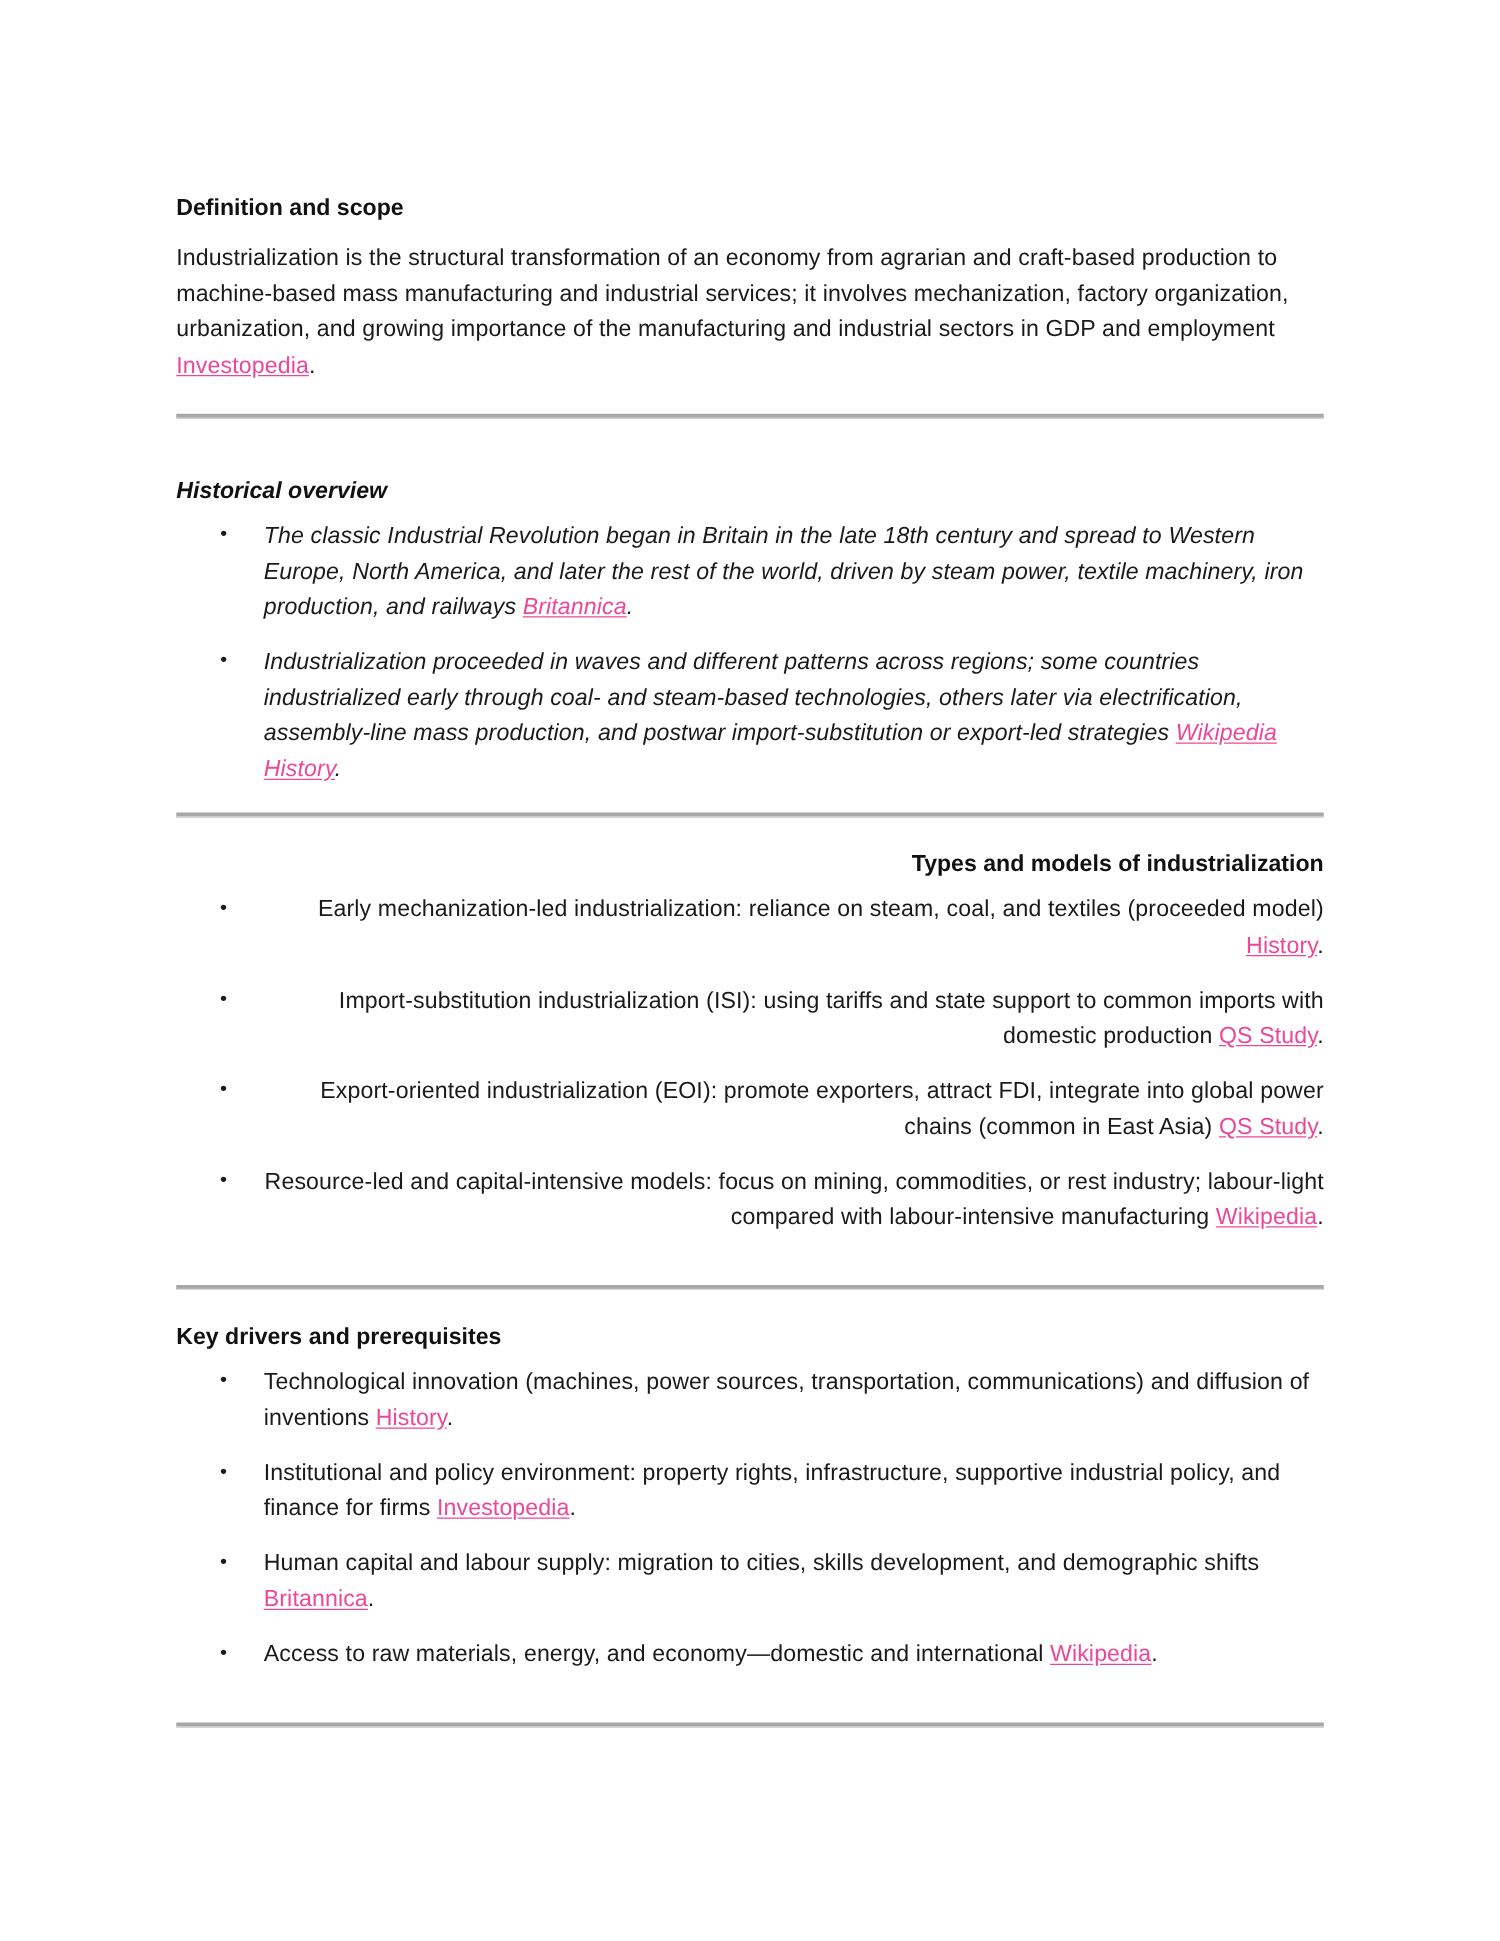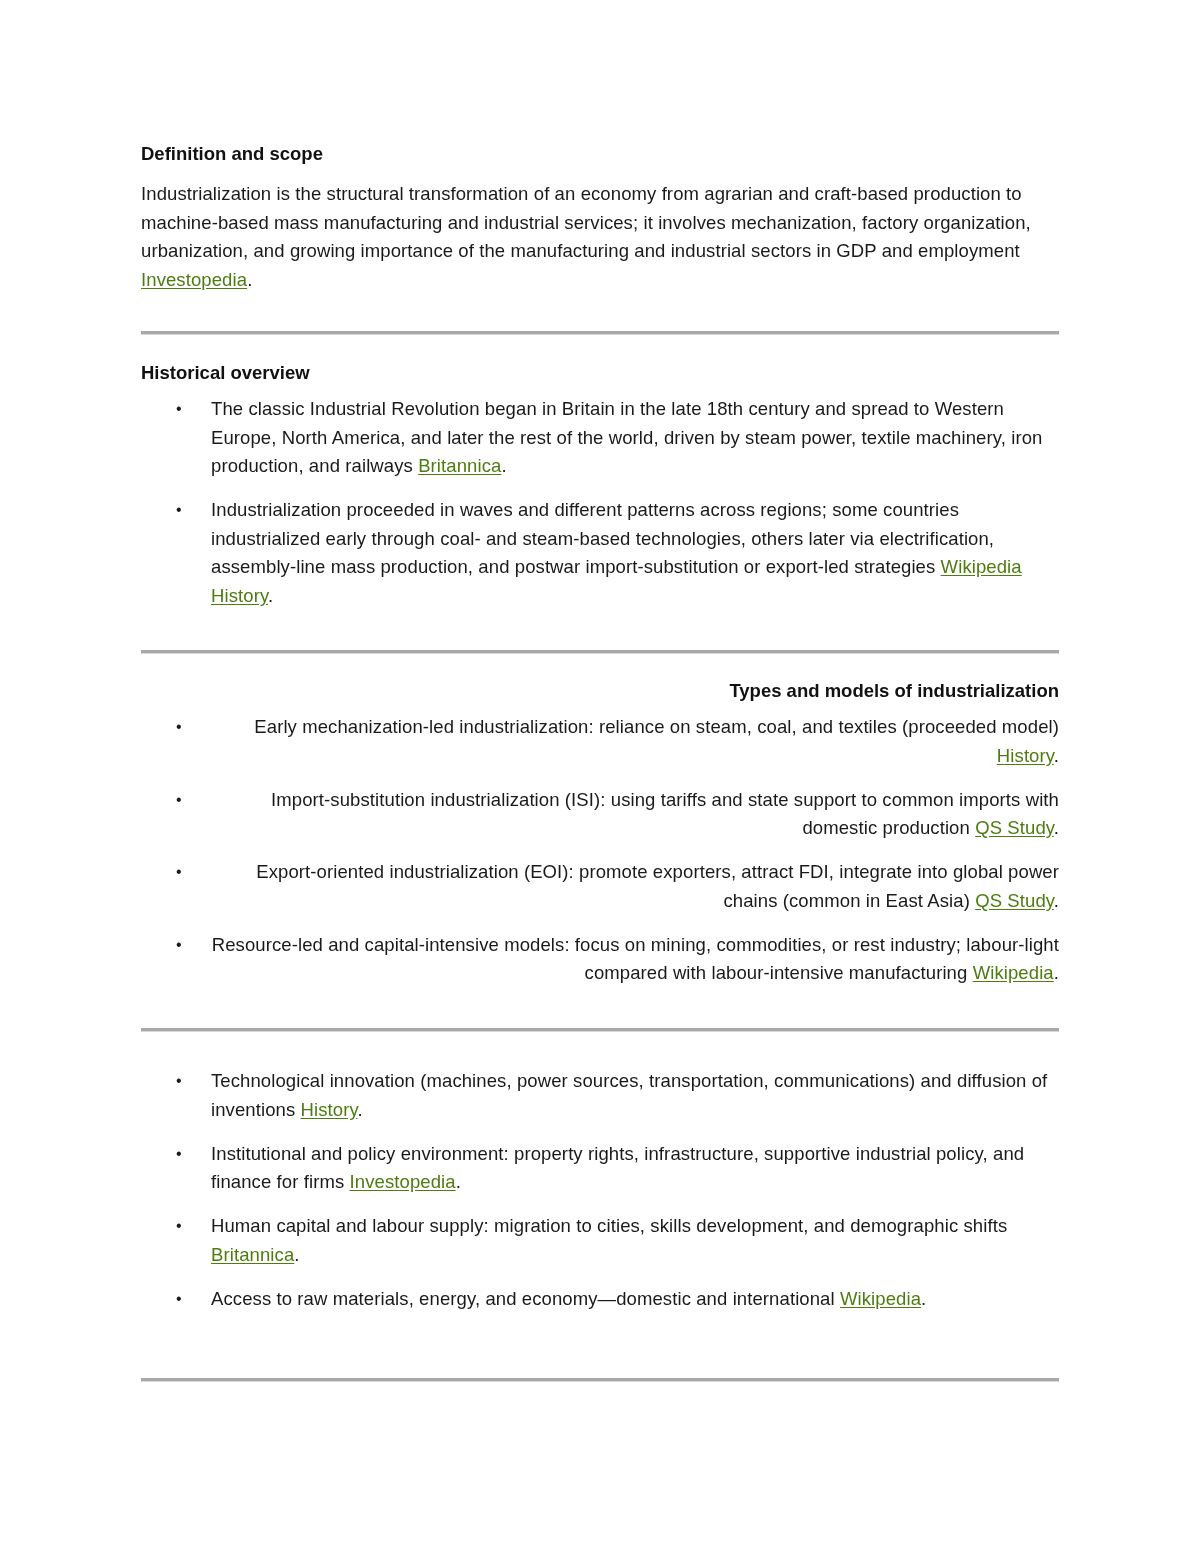--- a/index.html
+++ b/index.html
@@ -17,40 +17,40 @@
       font-size: 18.5px; line-height: 28.5px; margin: 14px 0 0 0; letter-spacing: 0.1px;
     }
     ul { list-style: none; margin: 10px 0 0 0; padding: 0; }
     li {
       position: relative; padding-left: 70px; font-size: 18.5px; line-height: 28.5px;
       margin: 0 0 15.5px 0; letter-spacing: 0.1px;
     }
     li .bullet {
       position: absolute; left: 35px; top: 0; font-size: 16px; line-height: 28.5px;
     }
-    a.ref { color: #4d7c0f; text-decoration: underline; text-underline-offset: 2px; cursor: pointer; }
+    a.ref { color: #ec4899; text-decoration: underline; text-underline-offset: 2px; cursor: pointer; }
     .rule {
       position: absolute; left: 0; width: 918px; height: 3px;
       background: #a8a8a8; border-bottom: 1px solid #d8d8d8;
     }
   </style>
 </head>
 <body>
 
 <div class="page">
 
-  <div class="section" style="top:142px;">
+  <div class="section" style="top:154px;">
     <h2>Definition and scope</h2>
     <p class="body">
       <span>Industrialization is the structural transformation of an economy from agrarian and craft-based production to machine-based mass manufacturing and industrial services; it involves mechanization, factory organization, urbanization, and growing importance of the manufacturing and industrial sectors in GDP and employment </span><a class="ref">Investopedia</a><span>.</span>
     </p>
   </div>
   <div class="rule" style="top:331px;"></div>
 
-  <div class="section" style="top:361px;">
+  <div class="section" style="top:380px;font-style:italic;">
     <h2>Historical overview</h2>
     <ul>
       <li>
         <span class="bullet">•</span>
         <span>The classic Industrial Revolution began in Britain in the late 18th century and spread to Western Europe, North America, and later the rest of the world, driven by steam power, textile machinery, iron production, and railways </span><a class="ref">Britannica</a><span>.</span>
       </li>
       <li>
         <span class="bullet">•</span>
         <span>Industrialization proceeded in waves and different patterns across regions; some countries industrialized early through coal- and steam-based technologies, others later via electrification, assembly-line mass production, and postwar import-substitution or export-led strategies </span><a class="ref">Wikipedia</a> <a class="ref">History</a><span>.</span>
       </li>
@@ -75,20 +75,21 @@
       </li>
       <li>
         <span class="bullet">•</span>
         <span>Resource-led and capital-intensive models: focus on mining, commodities, or rest industry; labour-light compared with labour-intensive manufacturing </span><a class="ref">Wikipedia</a><span>.</span>
       </li>
     </ul>
   </div>
   <div class="rule" style="top:1028px;"></div>
 
   <div class="section" style="top:1057px;">
+    <h2>Key drivers and prerequisites</h2>
     <ul>
       <li>
         <span class="bullet">•</span>
         <span>Technological innovation (machines, power sources, transportation, communications) and diffusion of inventions </span><a class="ref">History</a><span>.</span>
       </li>
       <li>
         <span class="bullet">•</span>
         <span>Institutional and policy environment: property rights, infrastructure, supportive industrial policy, and finance for firms </span><a class="ref">Investopedia</a><span>.</span>
       </li>
       <li>

